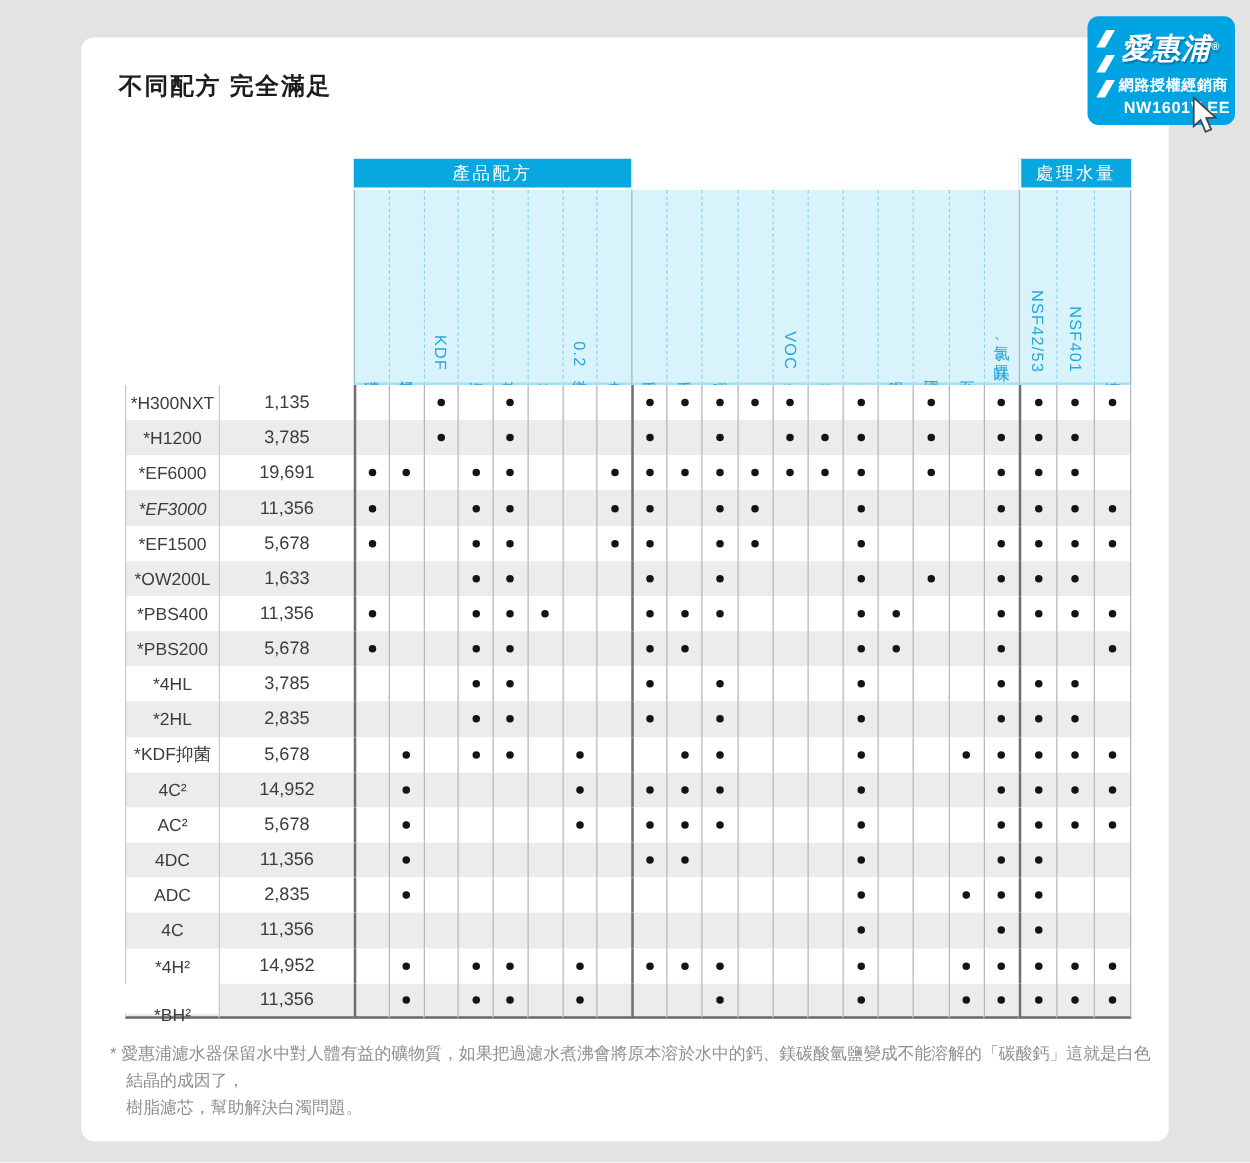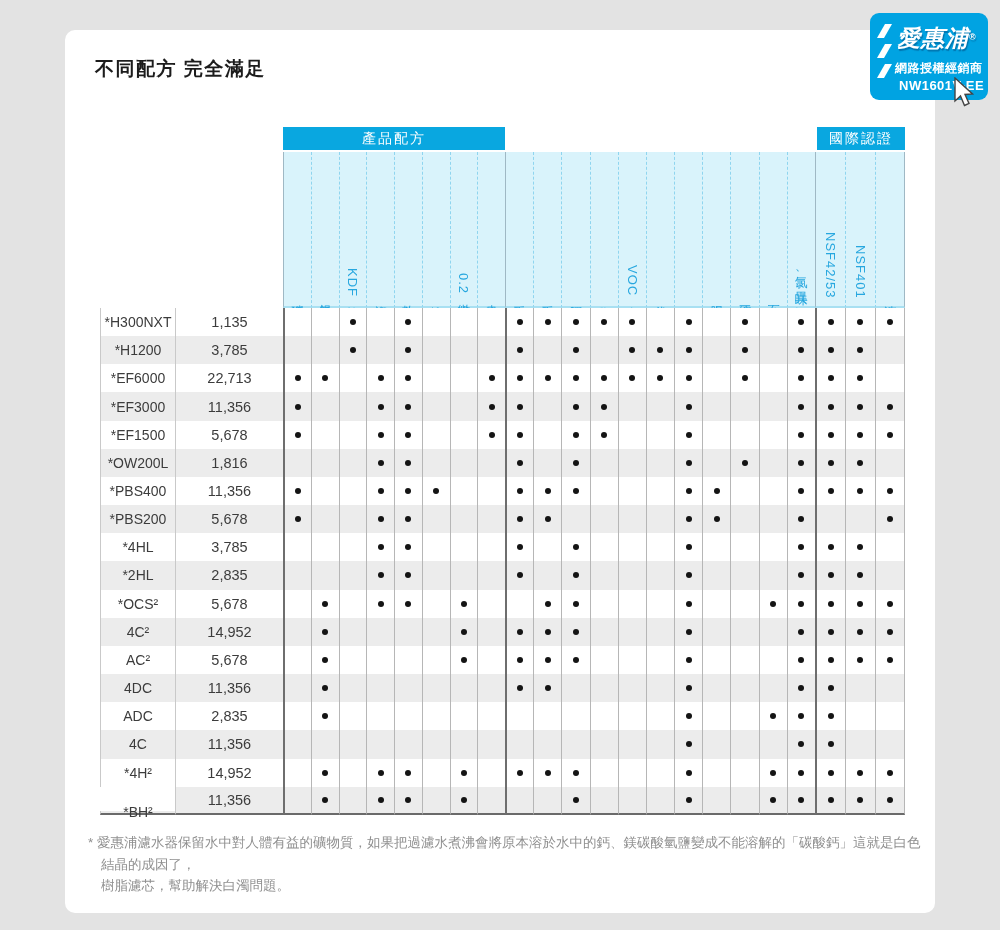--- a/index.html
+++ b/index.html
@@ -93,21 +93,21 @@
 
 <span class="cursor">
   <svg width="24" height="30" viewBox="0 0 24 30">
     <polygon points="2,1 2,24 7.5,19 11.5,28.5 16,26.5 12,17.5 19.5,17" fill="#ffffff" stroke="#444" stroke-width="1.4"></polygon>
   </svg>
 </span>
 
 <div class="spec-table">
 
 <div class="g-cell first" style="grid-column: 3 / span 8;">產品配方</div>
-    <div class="g-cell" style="grid-column: 22 / span 3;">國際認證</div>
+    <div class="g-cell" style="grid-column: 22 / span 3;">處理水量</div>
     <div class="col-h gs" style="grid-column: 3;">
       <div class="vlabel">碳纖活性碳</div>
     </div>
     <div class="col-h" style="grid-column: 4;">
       <div class="vlabel">銀離子抑菌</div>
     </div>
     <div class="col-h" style="grid-column: 5;">
       <div class="vlabel">KDF抑菌</div>
     </div>
     <div class="col-h" style="grid-column: 6;">
@@ -257,21 +257,21 @@
       <div class="dot"></div>
     </div>
     <div class="b-dot gs alt" style="grid-area: 4 / 22;">
       <div class="dot"></div>
     </div>
     <div class="b-dot alt" style="grid-area: 4 / 23;">
       <div class="dot"></div>
     </div>
     <div class="b-dot last alt" style="grid-area: 4 / 24;"></div>
     <div class="b-model" style="grid-area: 5 / 1;">*EF6000</div>
-    <div class="b-vol" style="grid-area: 5 / 2;">22,713</div>
+    <div class="b-vol" style="grid-area: 5 / 2;">19,691</div>
     <div class="b-dot gs" style="grid-area: 5 / 3;">
       <div class="dot"></div>
     </div>
     <div class="b-dot" style="grid-area: 5 / 4;">
       <div class="dot"></div>
     </div>
     <div class="b-dot" style="grid-area: 5 / 5;"></div>
     <div class="b-dot" style="grid-area: 5 / 6;">
       <div class="dot"></div>
     </div>
@@ -312,21 +312,21 @@
     <div class="b-dot" style="grid-area: 5 / 21;">
       <div class="dot"></div>
     </div>
     <div class="b-dot gs" style="grid-area: 5 / 22;">
       <div class="dot"></div>
     </div>
     <div class="b-dot" style="grid-area: 5 / 23;">
       <div class="dot"></div>
     </div>
     <div class="b-dot last" style="grid-area: 5 / 24;"></div>
-    <div class="b-model alt" style="grid-area: 6 / 1;">*EF3000</div>
+    <div class="b-model alt" style="grid-area: 6 / 1; font-style: italic;">*EF3000</div>
     <div class="b-vol alt" style="grid-area: 6 / 2;">11,356</div>
     <div class="b-dot gs alt" style="grid-area: 6 / 3;">
       <div class="dot"></div>
     </div>
     <div class="b-dot alt" style="grid-area: 6 / 4;"></div>
     <div class="b-dot alt" style="grid-area: 6 / 5;"></div>
     <div class="b-dot alt" style="grid-area: 6 / 6;">
       <div class="dot"></div>
     </div>
     <div class="b-dot alt" style="grid-area: 6 / 7;">
@@ -409,21 +409,21 @@
     <div class="b-dot gs" style="grid-area: 7 / 22;">
       <div class="dot"></div>
     </div>
     <div class="b-dot" style="grid-area: 7 / 23;">
       <div class="dot"></div>
     </div>
     <div class="b-dot last" style="grid-area: 7 / 24;">
       <div class="dot"></div>
     </div>
     <div class="b-model alt" style="grid-area: 8 / 1;">*OW200L</div>
-    <div class="b-vol alt" style="grid-area: 8 / 2;">1,816</div>
+    <div class="b-vol alt" style="grid-area: 8 / 2;">1,633</div>
     <div class="b-dot gs alt" style="grid-area: 8 / 3;"></div>
     <div class="b-dot alt" style="grid-area: 8 / 4;"></div>
     <div class="b-dot alt" style="grid-area: 8 / 5;"></div>
     <div class="b-dot alt" style="grid-area: 8 / 6;">
       <div class="dot"></div>
     </div>
     <div class="b-dot alt" style="grid-area: 8 / 7;">
       <div class="dot"></div>
     </div>
     <div class="b-dot alt" style="grid-area: 8 / 8;"></div>
@@ -622,21 +622,21 @@
     <div class="b-dot alt" style="grid-area: 12 / 21;">
       <div class="dot"></div>
     </div>
     <div class="b-dot gs alt" style="grid-area: 12 / 22;">
       <div class="dot"></div>
     </div>
     <div class="b-dot alt" style="grid-area: 12 / 23;">
       <div class="dot"></div>
     </div>
     <div class="b-dot last alt" style="grid-area: 12 / 24;"></div>
-    <div class="b-model" style="grid-area: 13 / 1;">*OCS²</div>
+    <div class="b-model" style="grid-area: 13 / 1;">*KDF抑菌</div>
     <div class="b-vol" style="grid-area: 13 / 2;">5,678</div>
     <div class="b-dot gs" style="grid-area: 13 / 3;"></div>
     <div class="b-dot" style="grid-area: 13 / 4;">
       <div class="dot"></div>
     </div>
     <div class="b-dot" style="grid-area: 13 / 5;"></div>
     <div class="b-dot" style="grid-area: 13 / 6;">
       <div class="dot"></div>
     </div>
     <div class="b-dot" style="grid-area: 13 / 7;">

